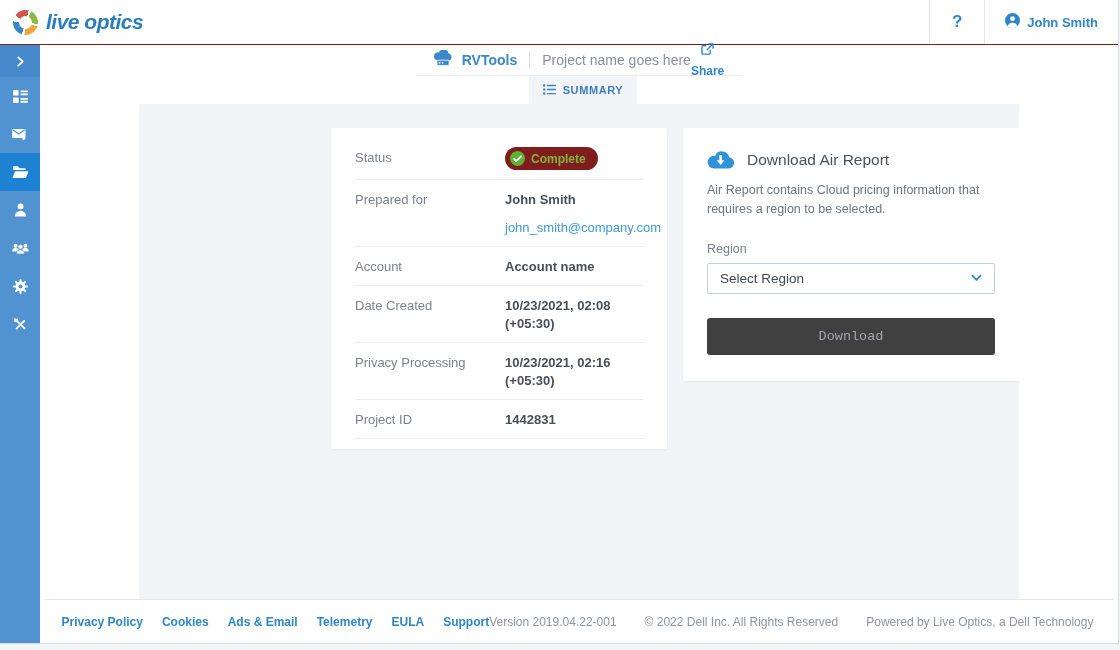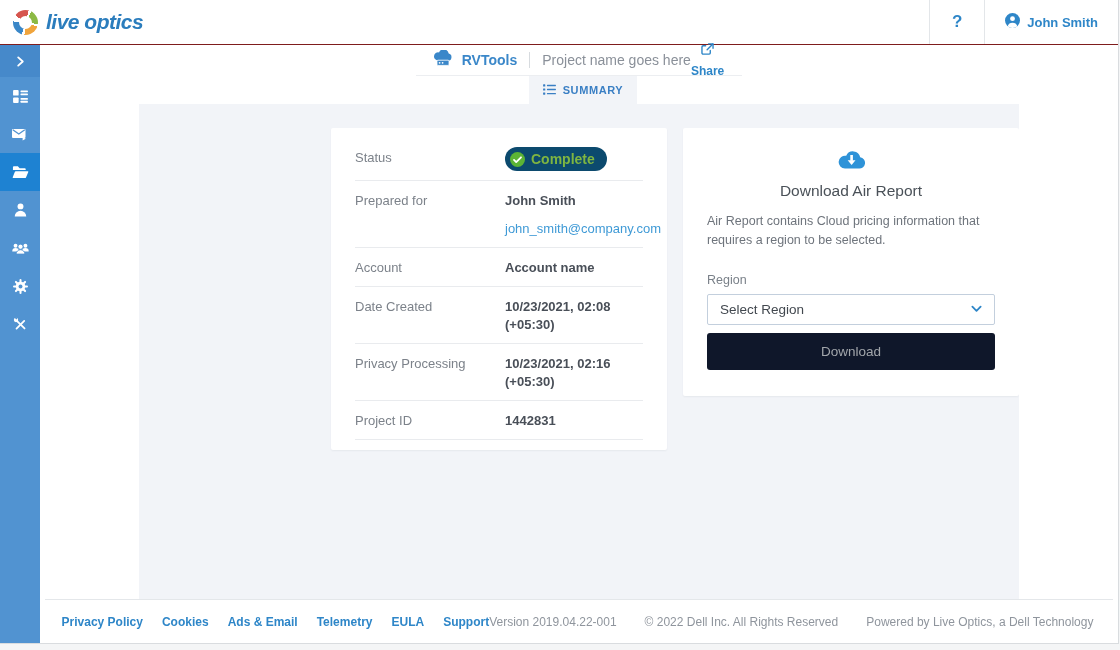--- a/index.html
+++ b/index.html
@@ -53,35 +53,35 @@
 
   .content { flex:1; background:#f2f4f8; padding:24px 0 0 192px; display:flex; gap:16px; align-items:flex-start; overflow:hidden; }
 
   .card { width:336px; background:#fff; border-radius:2px; box-shadow:0 1px 2px rgba(40,50,70,0.06); }
 
   
   .summary-card { padding:10px 24px 10px 24px; }
   .s-row { display:flex; border-bottom:1px solid #e9ebee; padding:9px 0; align-items:flex-start; }
   .s-label { width:150px; flex-shrink:0; font-size:13px; color:#7c828a; line-height:18px; padding-top:2px; }
   .s-value { font-size:13px; font-weight:700; color:#494f58; line-height:18px; padding-top:2px; }
-  .s-badge { display:inline-flex; align-items:center; gap:6px; background:#0c4a6e; color:#7fb541; font-weight:700; font-size:14px;
+  .s-badge { display:inline-flex; align-items:center; gap:6px; background:#7f1d1d; color:#7fb541; font-weight:700; font-size:12px;
     border-radius:12px; padding:4px 12px 4px 5px; }
   .s-email { display:block; font-size:13px; font-weight:400; color:#3f9ad6; margin-top:10px; text-decoration:none; }
 
   
   .download-card { padding:22px 24px 26px 24px; }
-  .d-title-row { display:flex; align-items:center; gap:13px;flex-direction:column; }
+  .d-title-row { display:flex; align-items:center; gap:13px; }
   .d-title { font-size:15.5px; color:#4a5158; }
   .d-desc { margin-top:12px; font-size:12.5px; color:#6e747c; line-height:1.55; }
   .d-region-label { margin-top:22px; font-size:12.5px; color:#7a8189; }
   .d-select { margin-top:7px; height:31px; border:1px solid #c3cfdd; border-radius:2px; background:#fff;
     display:flex; align-items:center; justify-content:space-between; padding:0 12px; cursor:pointer; }
   .d-select-text { font-size:13.5px; color:#42484f; }
-  .d-download-btn { margin-top:8px; width:100%; height:37px; background:#0f172a; border:none; border-radius:3px;
-    color:#a2a6ab; font-size:13.5px; font-family:Liberation Sans, sans-serif; cursor:default; }
+  .d-download-btn { margin-top:24px; width:100%; height:37px; background:#404040; border:none; border-radius:3px;
+    color:#a2a6ab; font-size:13.5px; font-family:Liberation Mono, monospace; cursor:default; }
 
   
   .footer { height:44px; background:#fff; border-top:1px solid #e4e7ea; display:flex; align-items:center; padding:0 20px 0 17px; flex-shrink:0; }
   .f-links { display:flex; gap:19px; }
   .f-link { font-size:12px; font-weight:700; color:#2e86c8; text-decoration:none; cursor:pointer; }
   .f-meta { margin-left:auto; display:flex; gap:28px; }
   .f-meta span { font-size:12px; color:#8f959d; }
 </style>
 </head>
 <body>

